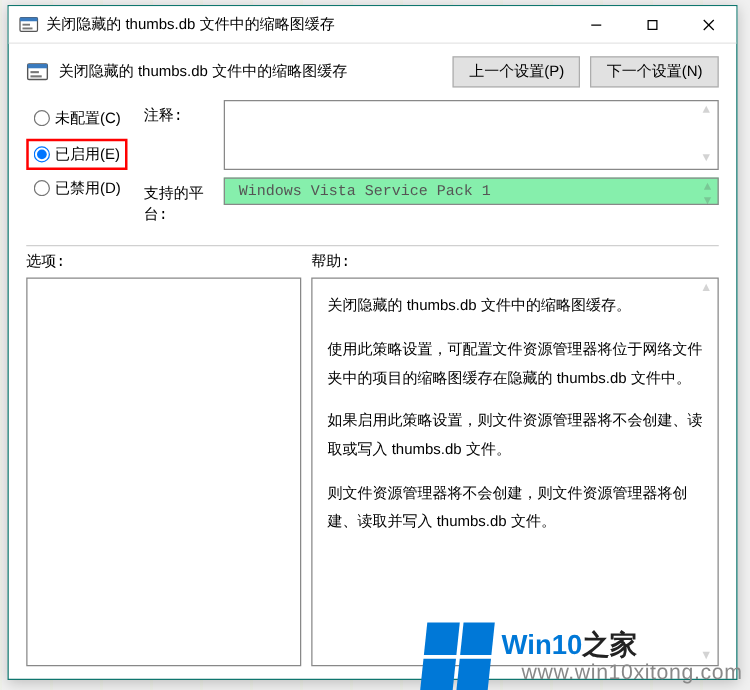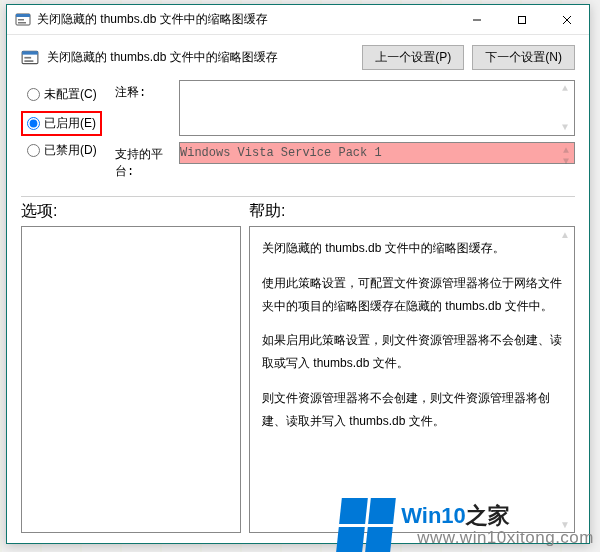--- a/index.html
+++ b/index.html
@@ -97,37 +97,38 @@
     .textarea-box {
       flex: 1;
       border: 1px solid #888;
       background: #fff;
       height: 56px;
       position: relative;
     }
     .combo {
       flex: 1;
       border: 1px solid #888;
-      background: #fca5a5;
+      background: #86efac;
       height: 22px;
       display: flex;
       align-items: center;
-      padding: 0 0;
+      padding: 0 11px;
       position: relative;
       color: #555;
     }
     .divider {
       border-top: 1px solid #d0d0d0;
       margin: 10px 14px 4px 14px;
     }
     .section-labels {
       display: flex;
       padding: 0 14px;
-      font-size: 16px;
+      font-size: 12px;
       color: #000;
+      font-family: Liberation Mono, monospace;
     }
     .section-labels .left { width: 228px; }
     .panels {
       display: flex;
       gap: 8px;
       padding: 4px 14px 10px 14px;
       flex: 1;
       min-height: 0;
     }
     .panel {

